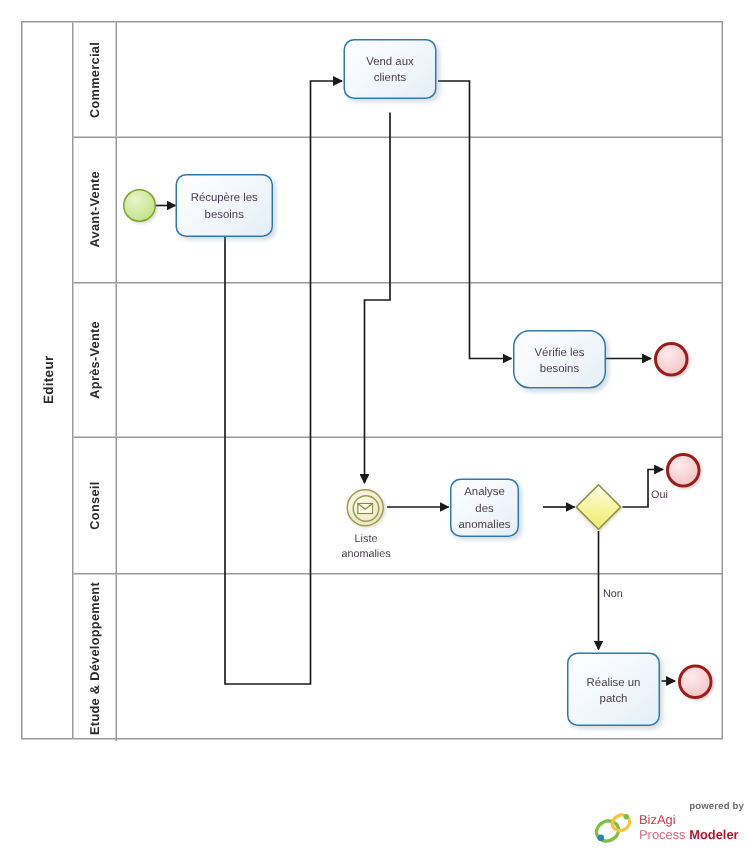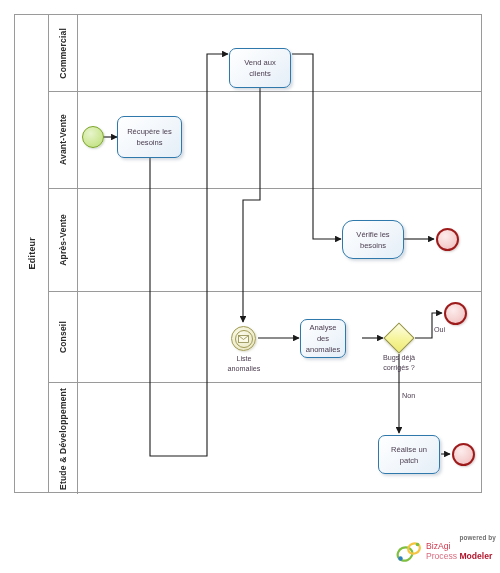--- a/index.html
+++ b/index.html
@@ -255,21 +255,21 @@
     </g>
   </svg>
 
   <div class="event start" style="left:82px;top:126px;width:22px;height:22px;"></div>
 
   <div class="task" style="left:117px;top:116px;width:65px;height:42px;">
     <span style="white-space: pre-line;">Récupère les
 besoins</span>
   </div>
 
-  <div class="task" style="left:229px;top:48px;width:62px;height:40px;justify-content:center;">
+  <div class="task" style="left:229px;top:26px;width:62px;height:40px;justify-content:center;">
     <span style="white-space: pre-line;">Vend aux
 clients</span>
   </div>
 
   <div class="task" style="left:342px;top:220px;width:62px;height:39px;border-radius:11px;">
     <span style="white-space: pre-line;">Vérifie les
 besoins</span>
   </div>
 
   <div class="event end" style="left:436px;top:228px;width:23px;height:23px;"></div>
@@ -284,31 +284,29 @@
   </div>
   <div class="shape-label" style="left: 214px; top: 354px; width: 60px; white-space: pre-line;">Liste
 anomalies</div>
 
   <div class="task" style="left:300px;top:319px;width:46px;height:39px;">
     <span style="white-space: pre-line;">Analyse des
 anomalies</span>
   </div>
 
   <div class="gateway" style="left:388px;top:327px;width:22px;height:22px;"></div>
-  <div class="shape-label" style="left: 369px; top: 353px; width: 60px; white-space: pre-line;">Bugs déjà
-corrigés ?</div>
 
   <div class="flow-label" style="left:434px;top:325px;text-align:center;">Oui</div>
 
   <div class="event end" style="left:444px;top:302px;width:23px;height:23px;"></div>
 
   <div class="flow-label" style="left:402px;top:391px;">Non</div>
 
 
-  <div class="task" style="left:378px;top:435px;width:62px;height:39px;">
+  <div class="task" style="left:378px;top:435px;width:62px;height:49px;">
     <span style="white-space: pre-line;">Réalise un
 patch</span>
   </div>
 
   <div class="event end" style="left:452px;top:443px;width:23px;height:23px;"></div>
 
   <div class="footer-logo">
     <span class="powered">powered by</span>
     <svg style="position:absolute;left:0;top:6px;" width="30" height="24" viewBox="0 0 30 24" xmlns="http://www.w3.org/2000/svg">
       <ellipse cx="9" cy="14" rx="7.5" ry="6.5" fill="none" stroke="#7fbf3f" stroke-width="2.2" transform="rotate(-25 9 14)"></ellipse>

